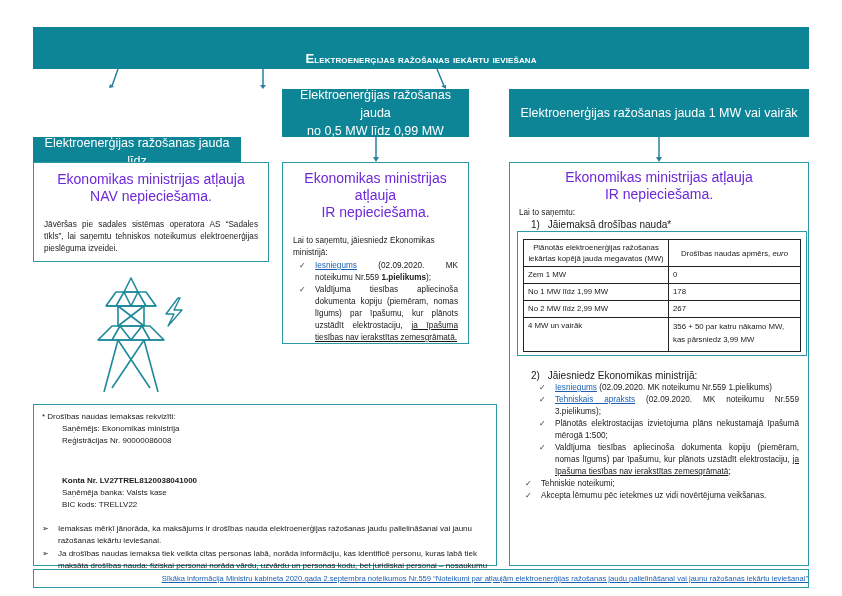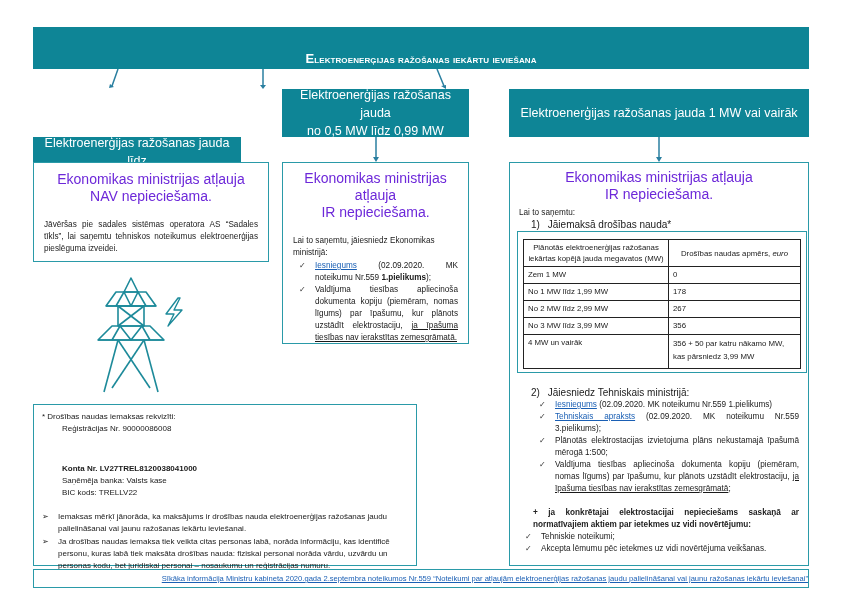--- a/index.html
+++ b/index.html
@@ -42,21 +42,21 @@
   .fee-table th, .fee-table td { border: 1px solid #222; padding: 2px 4px; vertical-align: top; }
   .fee-table th { font-weight: normal; text-align: center; vertical-align: middle; }
   .fee-table th.right { text-align: center; }
   .fee-table td { height: 17px; }
   .fee-table-wrap { border: 1.5px solid #2a9aa8; padding: 3px; width: 290px; margin-left: -2px; }
 
   .num-item { font-size: 10px; line-height: 12px; padding-left: 12px; }
   .num-item .n { display: inline-block; width: 14px; }
 
   
-  #requisites-box { left: 33px; top: 404px; width: 384px; height: 162px; padding: 6px 8px; }
+  #requisites-box { left: 33px; top: 404px; width: 464px; height: 162px; padding: 6px 8px; }
   .req-line { font-size: 8px; line-height: 12px; padding-left: 20px; }
   .req-title { font-size: 8px; line-height: 12px; }
   .arrow-list { list-style: none; font-size: 8px; line-height: 12px; margin-top: 12px; }
   .arrow-list li { position: relative; padding-left: 16px; margin-bottom: 1px; }
   .arrow-list li .ar { position: absolute; left: 0; top: 0; font-size: 8px; }
 
   
   #footer-box { left: 33px; top: 569px; width: 776px; height: 19px; display: flex; align-items: center; justify-content: flex-end; }
   #footer-link { font-size: 7.6px; color: #1a5fb4; text-decoration: underline; }
 
@@ -181,69 +181,65 @@
       </tr>
       <tr>
         <td>No 1 MW līdz 1,99 MW</td>
         <td>178</td>
       </tr>
       <tr>
         <td>No 2 MW līdz 2,99 MW</td>
         <td>267</td>
       </tr>
       <tr>
-        <td>No 3 MW līdz 3,99 MW</td>
-        <td>356</td>
-      </tr>
-      <tr>
         <td style="height:34px;">4 MW un vairāk</td>
         <td style="line-height:13px;">356 + 50 par katru nākamo MW, kas pārsniedz 3,99 MW</td>
       </tr>
     </tbody>
   </table>
   </div>
 
   <div class="num-item" style="margin-top:14px;">
     <span class="n">2)</span>
-    <span>Jāiesniedz Tehniskais ministrijā:</span>
+    <span>Jāiesniedz Ekonomikas ministrijā:</span>
   </div>
   <ul class="check-list" style="padding-left:14px;">
     <li>
       <span class="chk">✓</span>
       <span class="link">Iesniegums</span><span> (02.09.2020. MK noteikumu Nr.559 1.pielikums)</span>
     </li>
     <li>
       <span class="chk">✓</span>
       <span class="link">Tehniskais apraksts</span><span> (02.09.2020. MK noteikumu Nr.559 3.pielikums);</span>
     </li>
     <li>
       <span class="chk">✓</span>
       <span>Plānotās elektrostacijas izvietojuma plāns nekustamajā īpašumā mērogā 1:500;</span>
     </li>
     <li>
       <span class="chk">✓</span>
       <span>Valdījuma tiesības apliecinoša dokumenta kopiju (piemēram, nomas līgums) par īpašumu, kur plānots uzstādīt elektrostaciju, </span><span class="u">ja īpašuma tiesības nav ierakstītas zemesgrāmatā</span><span>;</span>
     </li>
   </ul>
 
-  <div class="body-text b" style="margin-top:12px;padding-left:14px;">+ ja konkrētajai elektrostacijai nepieciešams saskaņā ar normatīvajiem aktiem par ietekmes uz vidi novērtējumu:</div>
   <ul class="check-list" style="padding-left:0;">
     <li>
       <span class="chk">✓</span>
       <span>Tehniskie noteikumi;</span>
     </li>
     <li>
       <span class="chk">✓</span>
       <span>Akcepta lēmumu pēc ietekmes uz vidi novērtējuma veikšanas.</span>
     </li>
   </ul>
 </div>
 
 <div id="requisites-box" class="abs outline-box">
   <div class="req-title">*  Drošības naudas iemaksas rekvizīti:</div>
+  <div class="req-line">Saņēmējs: Ekonomikas ministrija</div>
   <div class="req-line">Reģistrācijas Nr. 90000086008</div>
   <div class="req-line b">Konta Nr. LV27TREL8120038041000</div>
   <div class="req-line">Saņēmēja banka: Valsts kase</div>
   <div class="req-line">BIC kods: TRELLV22</div>
   <ul class="arrow-list">
     <li>
       <span class="ar">➢</span>
       <span>Iemaksas mērķī jānorāda, ka maksājums ir drošības nauda elektroenerģijas ražošanas jaudu palielināšanai vai jaunu ražošanas iekārtu ieviešanai.</span>
     </li>
     <li>

